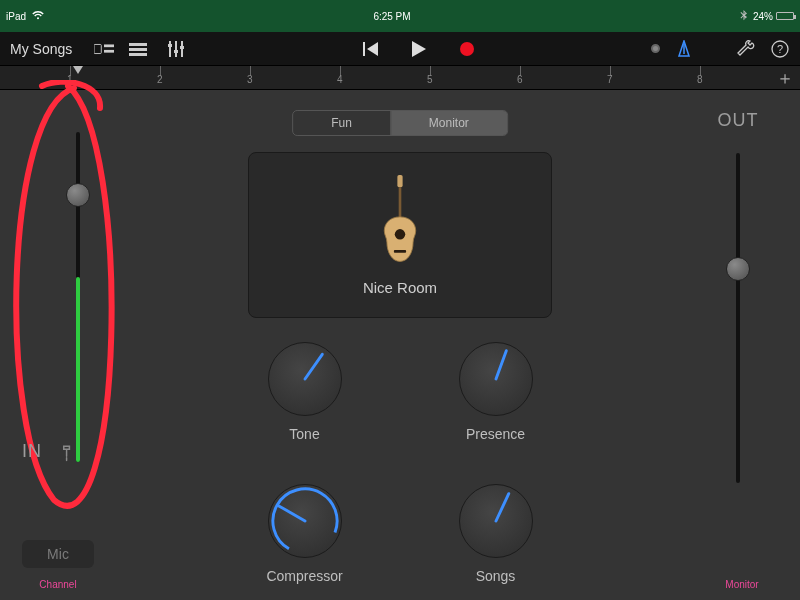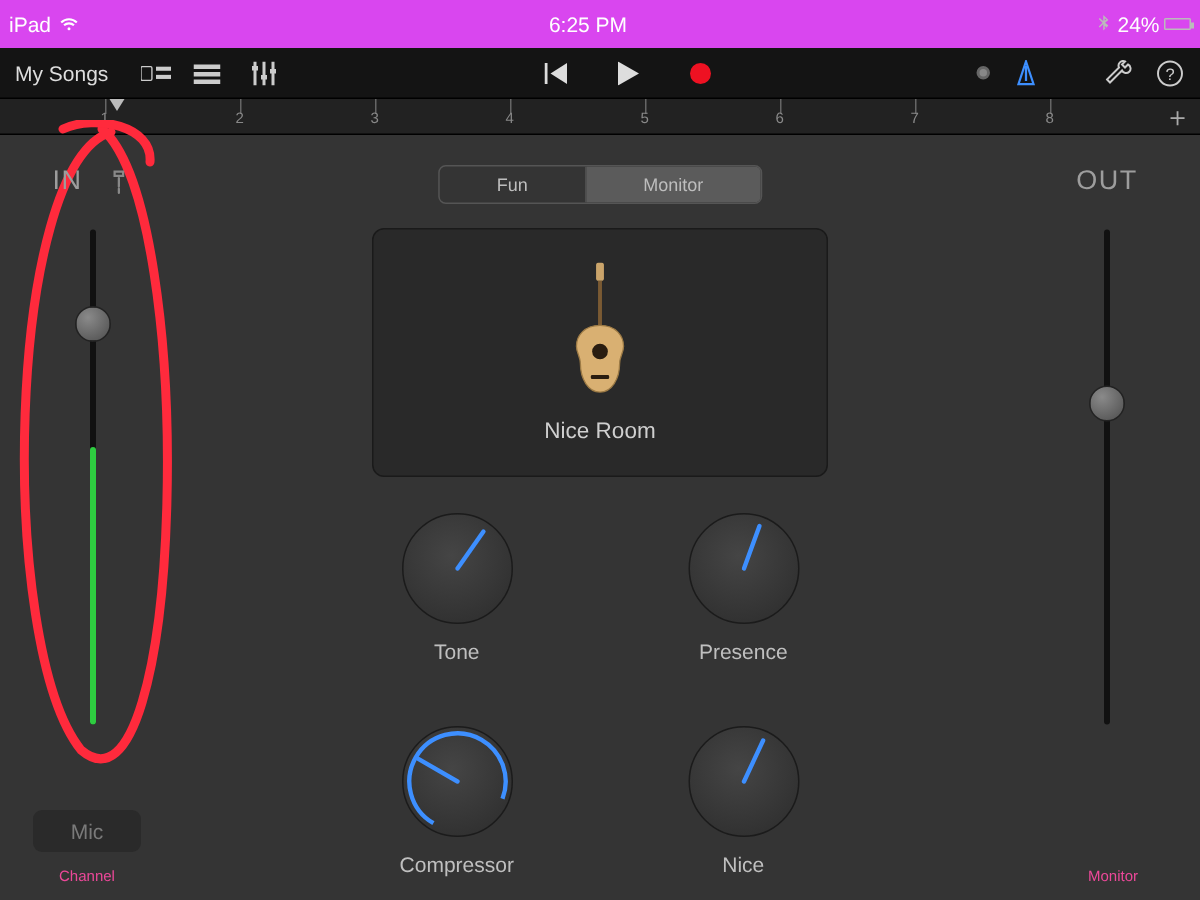--- a/index.html
+++ b/index.html
@@ -1,22 +1,22 @@
 <!DOCTYPE html>
 <html><head>
 <meta charset="utf-8">
 <style>
   * { box-sizing: border-box; margin: 0; padding: 0; }
   html, body { width: 800px; height: 600px; overflow: hidden; font-family: -apple-system, Helvetica, Arial, sans-serif; }
   body { background: #2f2f2f; color: #ccc; }
 
   
   .statusbar {
-    height: 18px; background: #d946ef; color: #fff;
-    display: flex; align-items: center; font-size: 14px; padding: 16px 6px;
+    height: 18px; background: #14532d; color: #fff;
+    display: flex; align-items: center; font-size: 10px; padding: 16px 6px;
   }
   .statusbar .left, .statusbar .right { display: flex; align-items: center; gap: 6px; }
   .statusbar .center { flex: 1; text-align: center; }
   .battery { display:inline-flex; align-items:center; gap:3px;text-align:right;}
   .battery-shell { width:18px; height:8px; border:1px solid #bbb; border-radius:1px; position:relative;}
   .battery-shell::after{content:""; position:absolute; right:-3px; top:2px; width:2px; height:4px; background:#bbb;}
   .battery-fill{ height:100%; background:#bbb; }
 
   
   .toolbar {
@@ -43,21 +43,21 @@
   .playhead { position:absolute; left:73px; top:0; width:0;height:0;
     border-left:5px solid transparent;border-right:5px solid transparent;border-top:8px solid #bbb;}
   .addbtn { position:absolute; right:6px; top:3px; color:#aaa; font-size:18px; line-height:1;}
 
   
   .main { position:relative; height: calc(600px - 18px - 34px - 24px); background:#343434; }
 
   .label { color:#9d9d9d; font-size:18px; letter-spacing:1px; }
 
   
-  .in-col { position:absolute; left:22px; top:20px; width:80px; display:flex; flex-direction:column; align-items:center; }
+  .in-col { position:absolute; left:22px; top:20px; width:80px; display:flex; flex-direction:row; align-items:flex-end; }
   .in-header { display:flex; gap:18px; align-items:center; }
   .unplug { color:#777; transform:rotate(-45deg); font-size:16px;}
   .vtrack { position:relative; margin-top:22px; width:4px; height:330px; background:#111; border-radius:2px;}
   .vtrack .fill { position:absolute; bottom:0; left:0; width:100%; background:#2ecc40; border-radius:2px;}
   .vknob { position:absolute; left:50%; transform:translate(-50%,-50%); width:24px; height:24px; border-radius:50%;
     background:radial-gradient(circle at 35% 30%, #8a8a8a, #4d4d4d); border:1px solid #222;}
 
   
   .out-col { position:absolute; right:22px; top:20px; width:80px; display:flex; flex-direction:column; align-items:center;}
   .out-col .vtrack{ height:330px; margin-top:22px;}
@@ -297,17 +297,17 @@
         </svg>
       </div>
       <span class="kl">Compressor</span>
     </div>
     <div class="knob">
       <div class="dial">
           <svg viewBox="0 0 74 74">
             <line x1="37" y1="37" x2="37" y2="6" stroke="#3d8fff" stroke-width="3" stroke-linecap="round" transform="rotate(25 37 37)"></line>
           </svg>
         </div>
-      <span class="kl">Nice</span>
+      <span class="kl">Songs</span>
     </div>
   </div>
 
 </div>
 
 </body></html>

